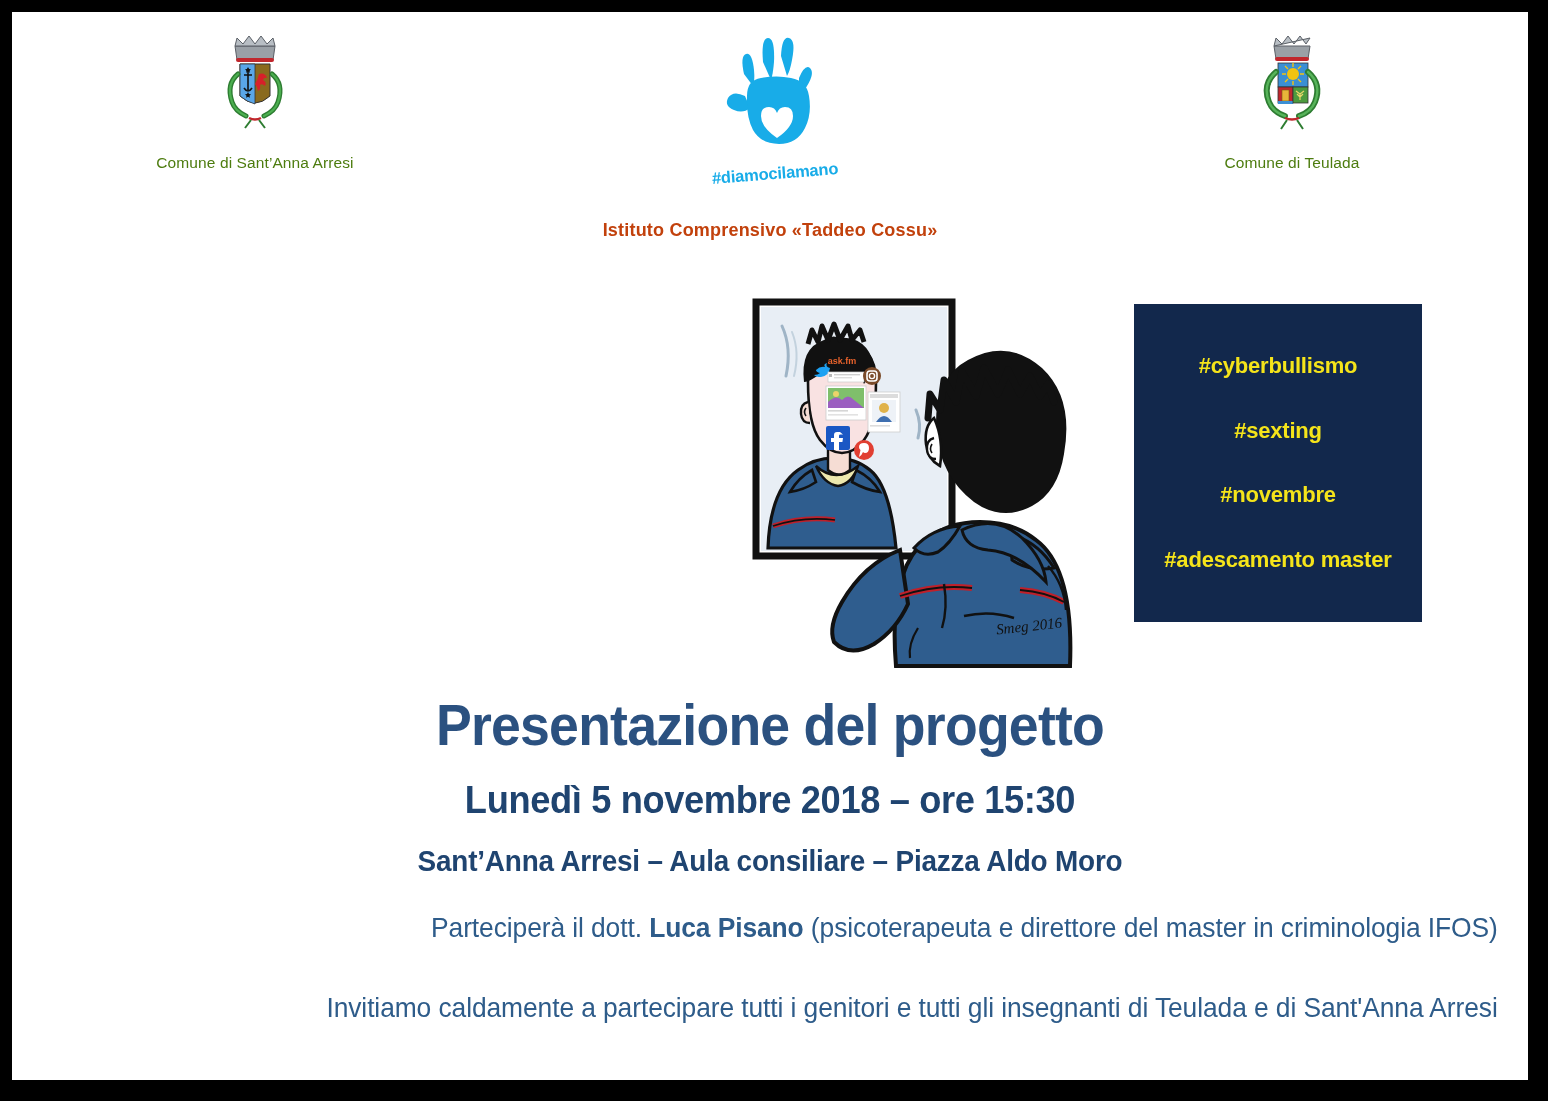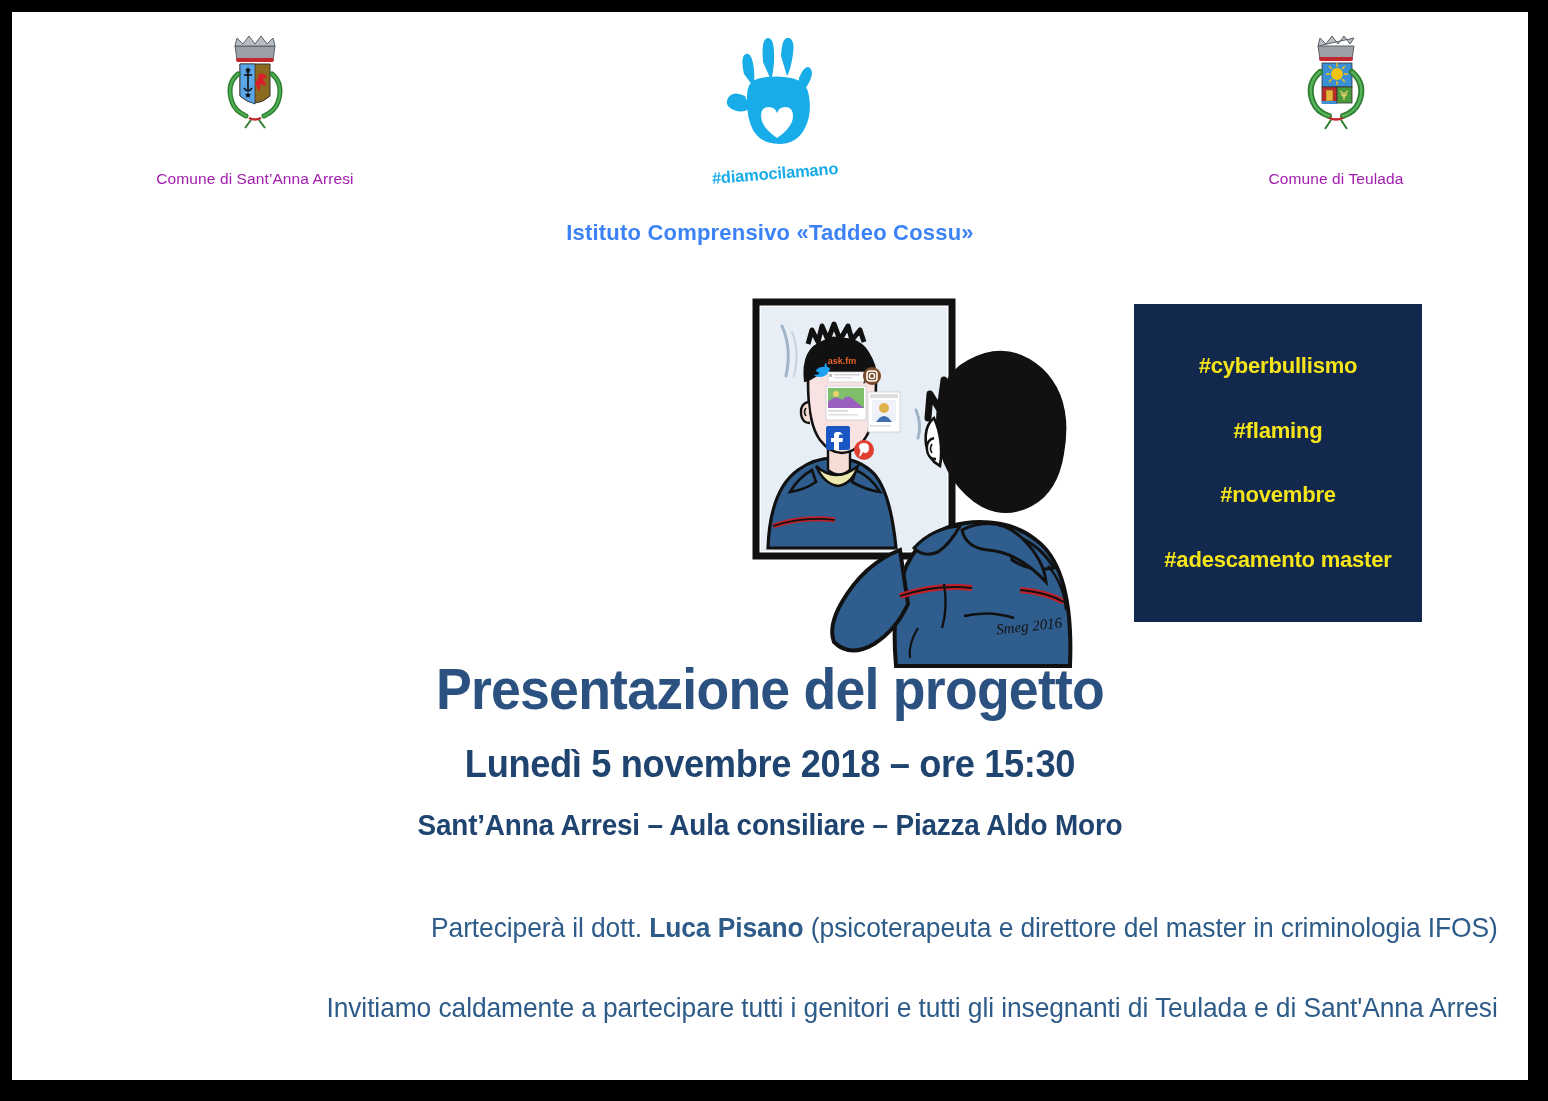--- a/index.html
+++ b/index.html
@@ -20,49 +20,49 @@
     width: 1516px; height: 1068px;
     background: #ffffff;
     overflow: hidden;
   }
 
   
   .header-row { position: absolute; left: 0; top: 0; width: 1516px; height: 200px; }
 
   .logo-block { position: absolute; text-align: center; }
   .logo-left  { left: 118px; top: 18px; width: 250px; }
-  .logo-right { left: 1199px; top: 18px; width: 250px; }
+  .logo-right { left: 1155px; top: 18px; width: 250px; }
 
   .crest { width: 80px; height: 116px; margin: 0 auto; position: relative; }
   .crest-caption {
-    margin-top: 24px;
+    margin-top: 8px;
     font-size: 15.5px;
-    color: #a21caf;
+    color: #4d7c0f;
     font-family: "Liberation Sans", sans-serif;
     letter-spacing: .1px;
     white-space: nowrap;
   }
 
   
   .hand-logo { position: absolute; left: 683px; top: 22px; width: 160px; text-align: center; }
   .hand-svg { display: block; margin: 0 auto; }
   .hand-tag {
     margin-top: 2px;
     font-size: 16.5px;
     font-weight: bold;
     color: #18ace8;
     transform: rotate(-4.5deg);
     letter-spacing: -.2px;
     white-space: nowrap;
   }
   .school-name {
     position: absolute; left: 0; top: 208px; width: 1516px;
     text-align: center;
-    font-size: 22px; font-weight: bold;
-    color: #3b82f6;
+    font-size: 18px; font-weight: bold;
+    color: #c2410c;
     letter-spacing: .2px;
   }
 
   
   .title-col { position: absolute; left: 20px; top: 292px; width: 710px; }
   .main-title {
     font-family: "Liberation Sans Narrow", "Liberation Sans", sans-serif;
     font-size: 70px;
     font-weight: bold;
     color: #2e5c8a;
@@ -119,21 +119,21 @@
   .hashtag-item {
     color: #f5e41a;
     font-size: 22px;
     font-weight: bold;
     letter-spacing: -.2px;
     text-align: center;
     white-space: nowrap;
   }
 
   
-  .event-block { position: absolute; left: 0; top: 644px; width: 1516px; text-align: center; }
+  .event-block { position: absolute; left: 0; top: 680px; width: 1516px; text-align: center; }
   .event-headline {
     font-family: "Liberation Sans Narrow", "Liberation Sans", sans-serif;
     font-size: 57px; font-weight: bold;
     color: #2b5180;
     letter-spacing: -.8px;
     transform: scaleX(.94);
   }
   .event-date {
     margin-top: 20px;
     font-family: "Liberation Sans Narrow", "Liberation Sans", sans-serif;
@@ -355,21 +355,21 @@
         <path d="M186 120 q-10 8 -8 26 q2 16 14 22 q4 -26 -6 -48z" fill="#ffffff" stroke="#111" stroke-width="2.6"></path>
 
         <path d="M186 140 q-8 2 -7 12 q1 9 9 9" fill="#ffffff" stroke="#111" stroke-width="2.4"></path>
         <path d="M184 146 q-3 5 0 9" stroke="#111" stroke-width="1.6" fill="none"></path>
       </svg>
       <div class="signature">Smeg 2016</div>
     </div>
 
     <div class="hashtag-box">
       <div class="hashtag-item">#cyberbullismo</div>
-      <div class="hashtag-item">#flaming</div>
+      <div class="hashtag-item">#sexting</div>
       <div class="hashtag-item">#novembre</div>
       <div class="hashtag-item">#adescamento master</div>
     </div>
 
     <div class="event-block">
       <div class="event-headline">Presentazione del progetto</div>
       <div class="event-date">Lunedì 5 novembre 2018 – ore 15:30</div>
       <div class="event-place">Sant’Anna Arresi – Aula consiliare – Piazza Aldo Moro</div>
     </div>
 

